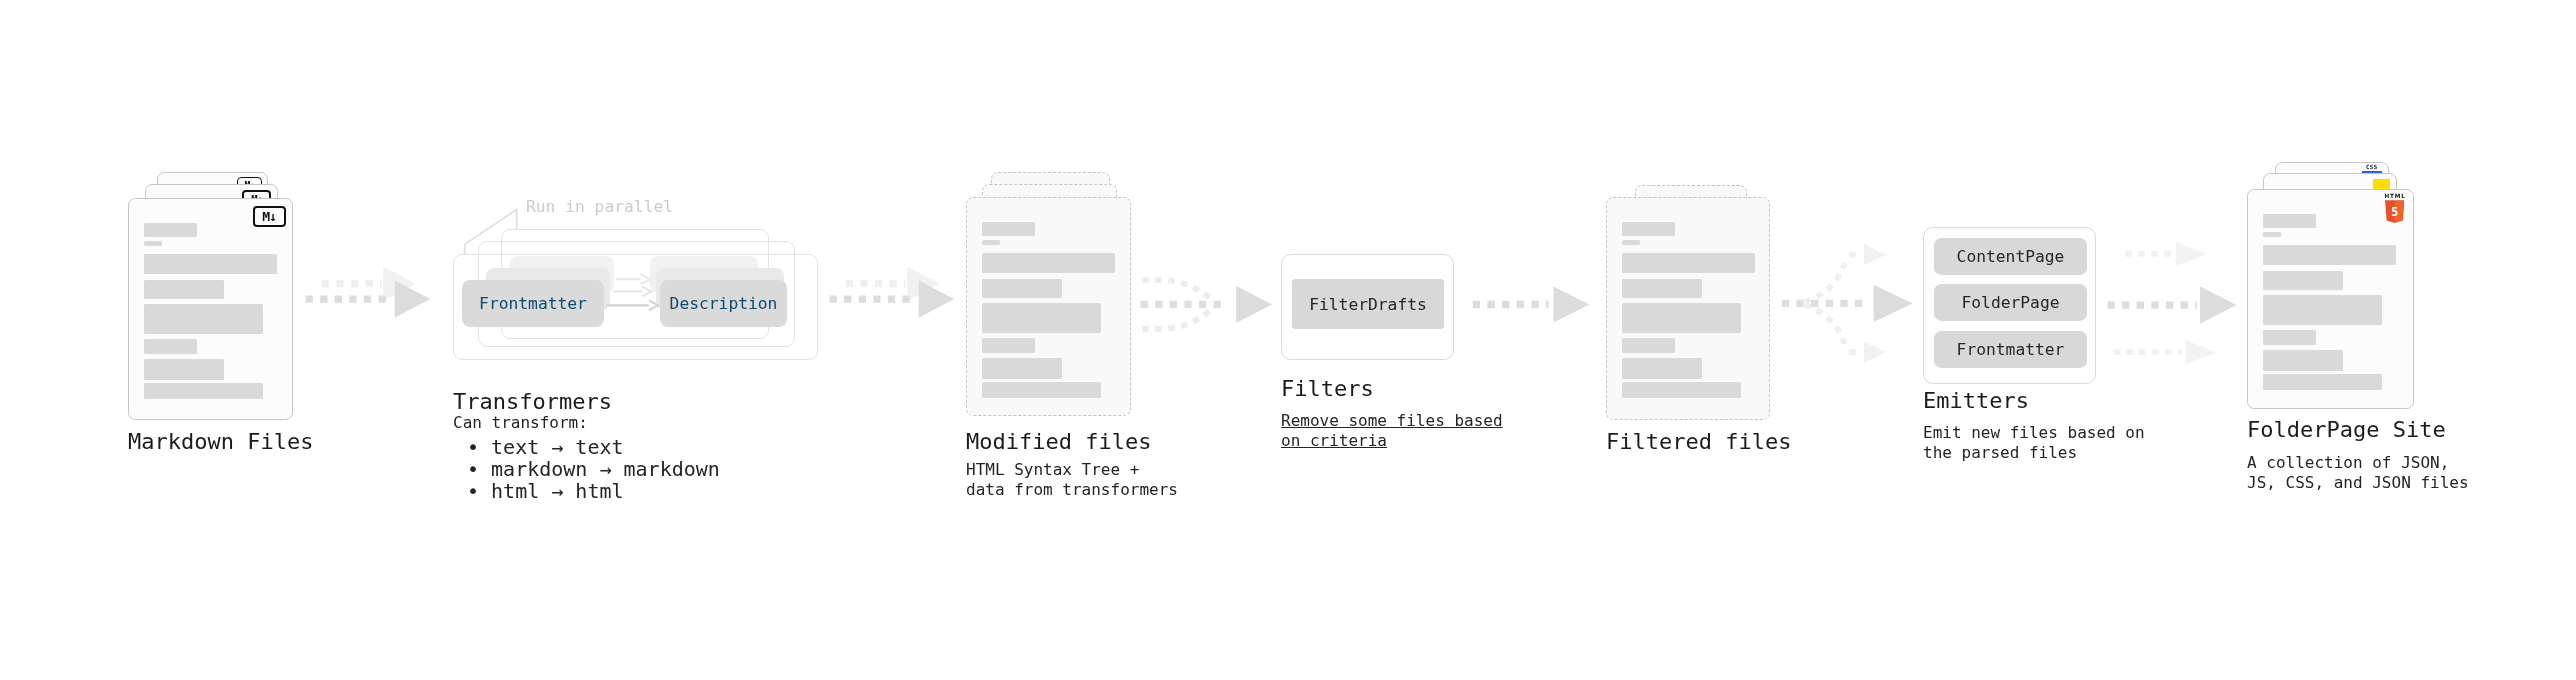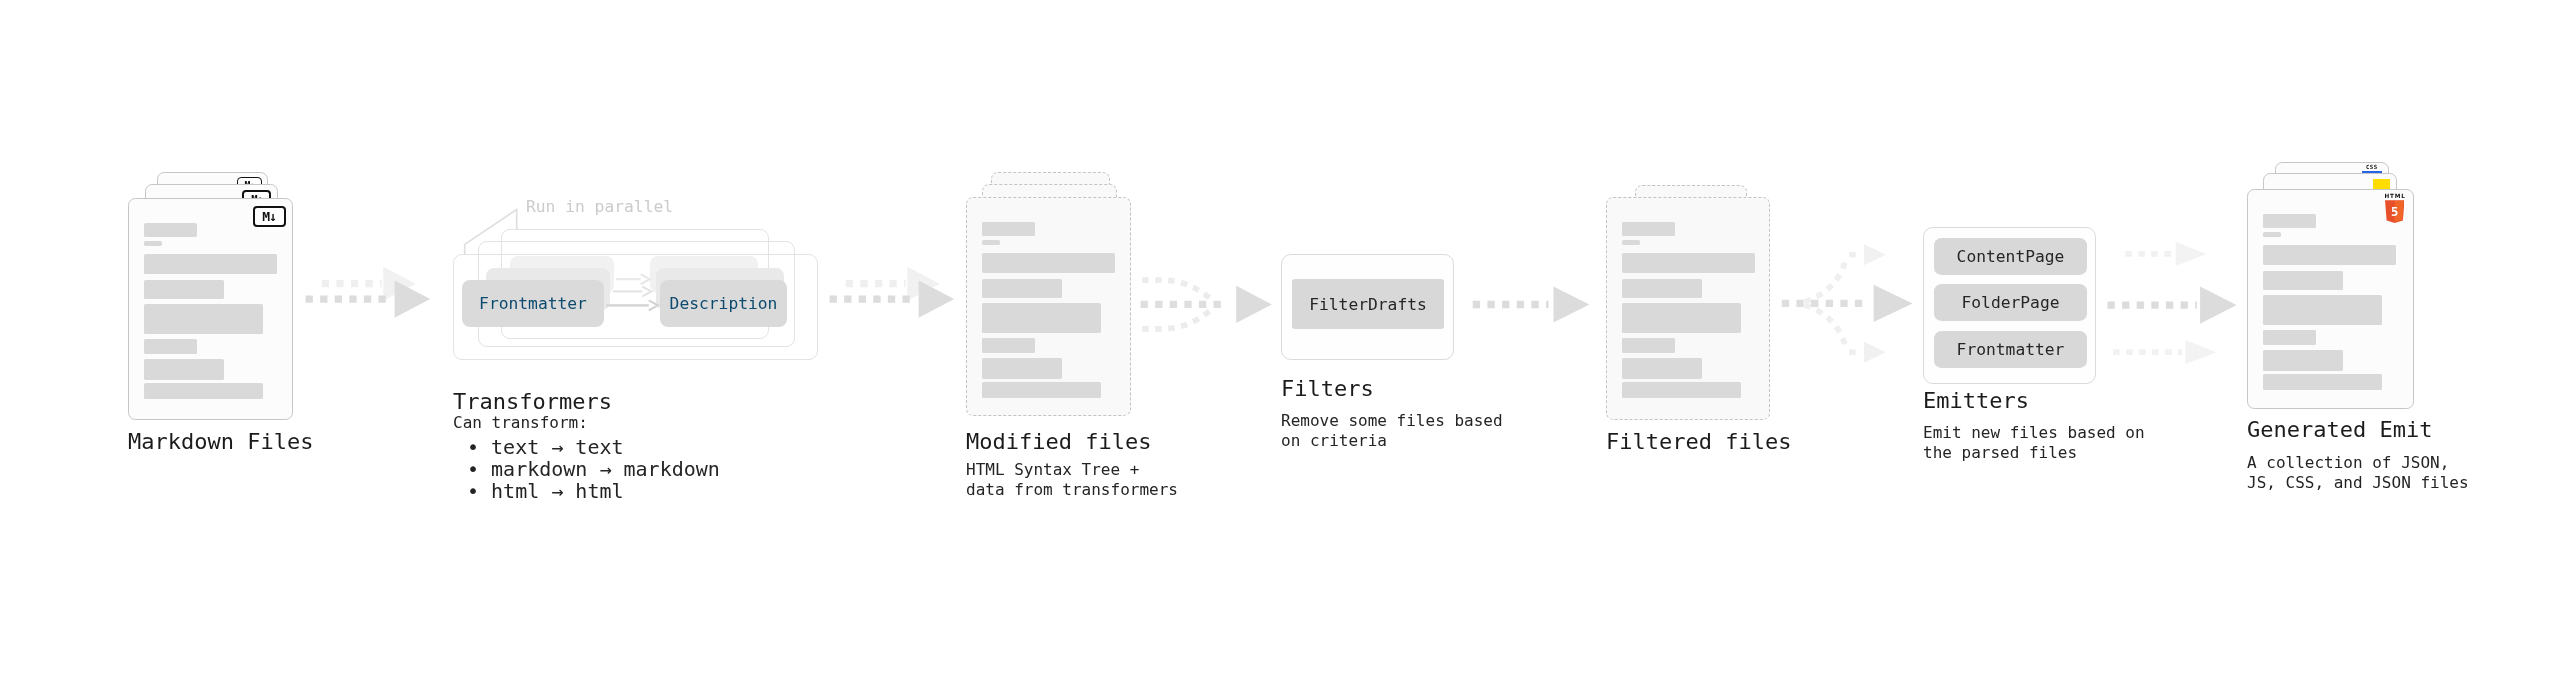--- a/index.html
+++ b/index.html
@@ -173,21 +173,21 @@
     <path d="M 10,15 H 34 C 62,15 80,26 97,40" fill="none" stroke="#ececec" stroke-width="7" stroke-dasharray="8 8"></path>
     <path d="M 10,75 H 34 C 62,75 80,64 97,50" fill="none" stroke="#ececec" stroke-width="7" stroke-dasharray="8 8"></path>
     <line x1="8" y1="45" x2="112" y2="45" stroke="#dedede" stroke-width="9" stroke-dasharray="9 9"></line>
     <polygon points="126,22 126,68 170,45" fill="#dcdcdc"></polygon>
   </svg>
 
   <div>
     <div class="tool-box" style="left:1281px;top:254px;width:173px;height:106px;"></div>
     <div class="tool-chip" style="left:1292px;top:279px;width:152px;height:50px;border-radius:3px;">FilterDrafts</div>
     <div class="stage-title" style="left:1281px;top:375px;">Filters</div>
-    <div class="stage-sub" style="left:1281px;top:411px;">
+    <div class="stage-sub" style="left:1281px;top:411px;text-decoration:underline;">
       <div>Remove some files based</div>
       <div>on criteria</div>
     </div>
   </div>
 
   <svg class="abs" style="left:1467px;top:284px;" width="124" height="41" viewBox="0 0 152 50">
     <line x1="7" y1="25" x2="100" y2="25" stroke="#dcdcdc" stroke-width="9" stroke-dasharray="9 9"></line>
     <polygon points="106,3 106,47 150,25" fill="#dcdcdc"></polygon>
   </svg>
 
@@ -263,21 +263,21 @@
         <div class="bar b1"></div>
         <div class="bar b2"></div>
         <div class="bar b3"></div>
         <div class="bar b4"></div>
         <div class="bar b5"></div>
         <div class="bar b6"></div>
         <div class="bar b7"></div>
         <div class="bar b8"></div>
       </div>
     </div>
-    <div class="stage-title" style="left:2247px;top:416px;">Generated Emit</div>
+    <div class="stage-title" style="left:2247px;top:416px;">FolderPage Site</div>
     <div class="stage-sub" style="left:2247px;top:453px;">
       <div>A collection of JSON,</div>
       <div>JS, CSS, and JSON files</div>
     </div>
   </div>
 
 </div>
 
 
 </body></html>

